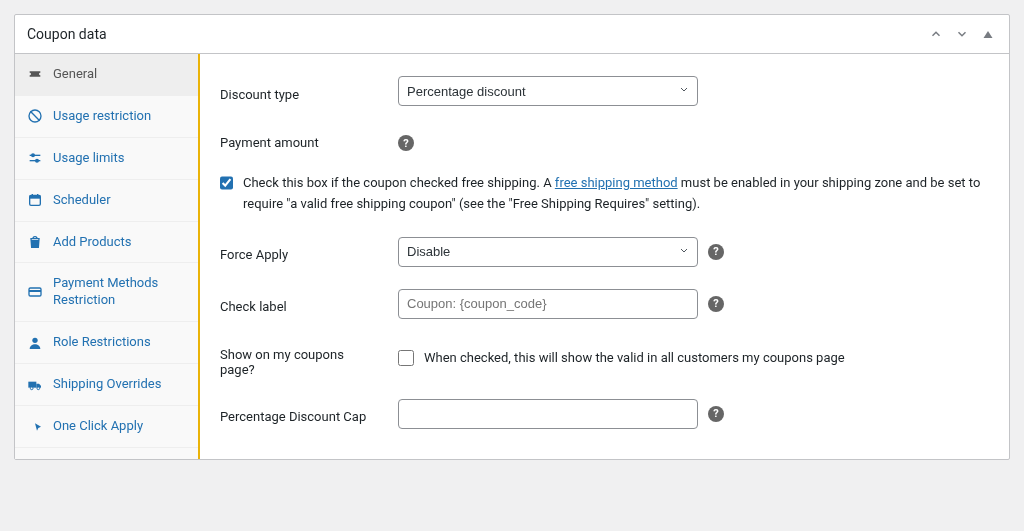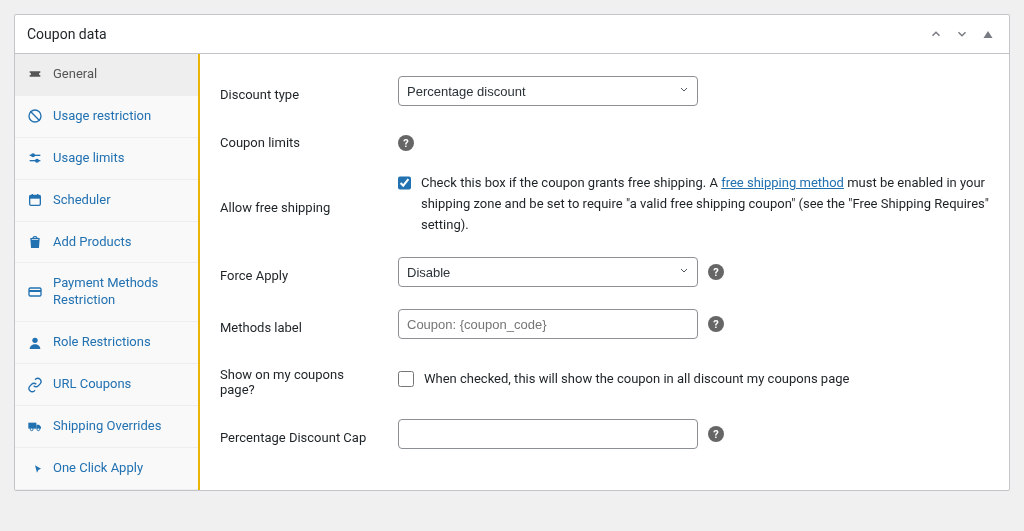--- a/index.html
+++ b/index.html
@@ -204,29 +204,20 @@
         <span class="icon">
             <svg width="16" height="16" viewBox="0 0 24 24" fill="#2271b1">
               <circle cx="12" cy="8" r="4"></circle>
               <path d="M4 21c0-4 4-7 8-7s8 3 8 7"></path>
             </svg>
           </span>
         <span>Role Restrictions</span>
       </div>
       <div class="tab">
         <span class="icon">
-            <svg width="16" height="16" viewBox="0 0 24 24" fill="none" stroke="#2271b1" stroke-width="2">
-              <path d="M10 13a5 5 0 007 0l3-3a5 5 0 00-7-7l-1 1"></path>
-              <path d="M14 11a5 5 0 00-7 0l-3 3a5 5 0 007 7l1-1"></path>
-            </svg>
-          </span>
-        <span>URL Coupons</span>
-      </div>
-      <div class="tab">
-        <span class="icon">
             <svg width="16" height="16" viewBox="0 0 24 24" fill="#2271b1">
               <rect x="2" y="7" width="12" height="9"></rect>
               <path d="M14 10h4l3 3v3h-7z"></path>
               <circle cx="7" cy="17" r="2" fill="#f9f9f9" stroke="#2271b1" stroke-width="1.5"></circle>
               <circle cx="17" cy="17" r="2" fill="#f9f9f9" stroke="#2271b1" stroke-width="1.5"></circle>
             </svg>
           </span>
         <span>Shipping Overrides</span>
       </div>
       <div class="tab">
@@ -249,64 +240,63 @@
               <option>Percentage discount</option>
             </select>
             <span class="chev"><svg width="12" height="12" viewBox="0 0 24 24" fill="none" stroke="currentColor" stroke-width="2">
                   <polyline points="6 9 12 15 18 9"></polyline>
                 </svg></span>
           </span>
         </div>
       </div>
 
       <div class="row">
-        <div class="row-label">Coupon limits</div>
+        <div class="row-label">Payment amount</div>
         <div class="row-field">
           <span class="help">?</span>
         </div>
       </div>
 
       <div class="row">
-        <div class="row-label">Allow free shipping</div>
         <div class="row-field">
           <input type="checkbox" checked="" style="">
           <span class="desc">
-            <span>Check this box if the coupon grants free shipping. A </span><a href="#">free shipping method</a><span> must be enabled in your shipping zone and be set to require "a valid free shipping coupon" (see the "Free Shipping Requires" setting).</span>
+            <span>Check this box if the coupon checked free shipping. A </span><a href="#">free shipping method</a><span> must be enabled in your shipping zone and be set to require "a valid free shipping coupon" (see the "Free Shipping Requires" setting).</span>
           </span>
         </div>
       </div>
 
       <div class="row">
         <div class="row-label">Force Apply</div>
         <div class="row-field">
           <span class="select-wrap">
             <select>
               <option>Disable</option>
             </select>
             <span class="chev"><svg width="12" height="12" viewBox="0 0 24 24" fill="none" stroke="currentColor" stroke-width="2">
                   <polyline points="6 9 12 15 18 9"></polyline>
                 </svg></span>
           </span>
           <span class="help">?</span>
         </div>
       </div>
 
       <div class="row">
-        <div class="row-label">Methods label</div>
+        <div class="row-label">Check label</div>
         <div class="row-field">
           <input type="text" placeholder="Coupon: {coupon_code}" style="">
           <span class="help">?</span>
         </div>
       </div>
 
       <div class="row">
         <div class="row-label">Show on my coupons page?</div>
         <div class="row-field">
           <input type="checkbox" style="">
-          <span class="desc">When checked, this will show the coupon in all discount my coupons page</span>
+          <span class="desc">When checked, this will show the valid in all customers my coupons page</span>
         </div>
       </div>
 
       <div class="row">
         <div class="row-label">Percentage Discount Cap</div>
         <div class="row-field">
           <input type="text" value="" style="">
           <span class="help">?</span>
         </div>
       </div>

